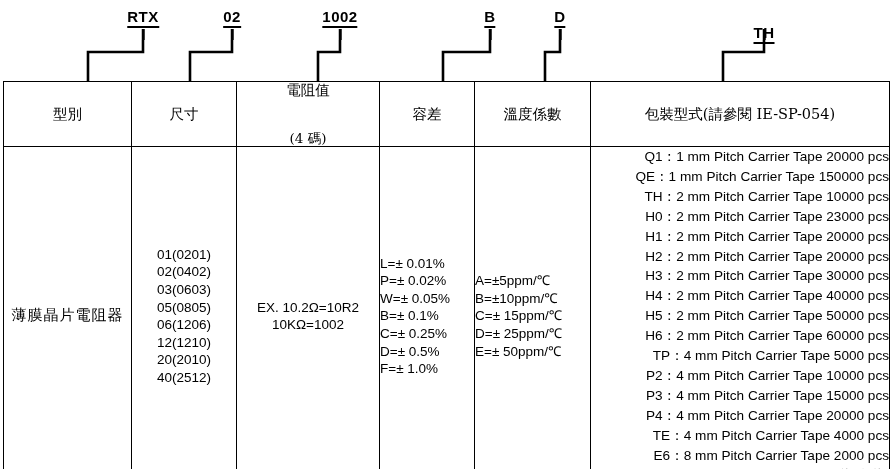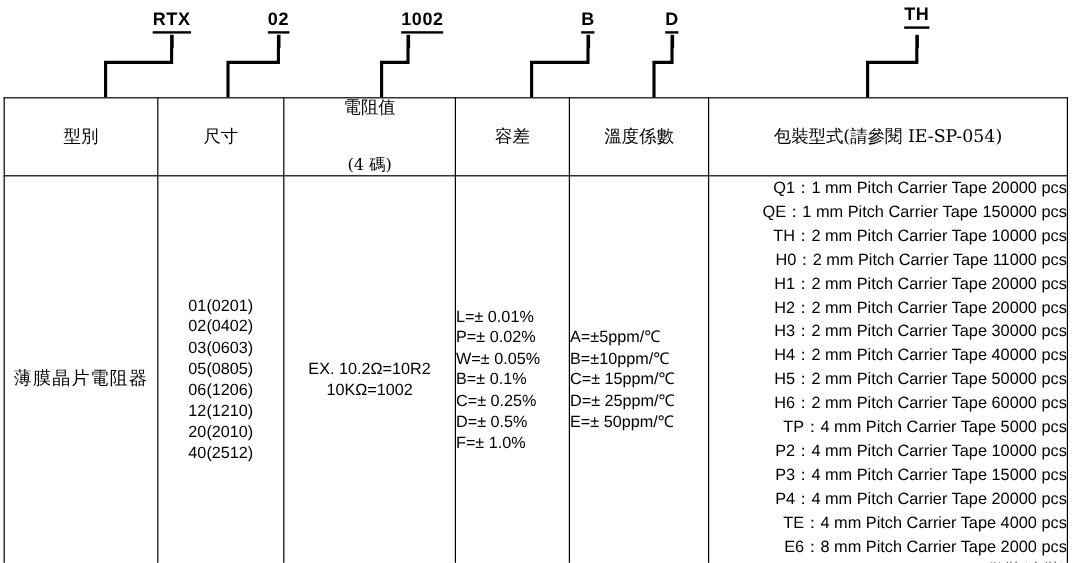--- a/index.html
+++ b/index.html
@@ -116,27 +116,27 @@
 </head>
 <body>
 
 <div id="page">
 
   <div id="code-labels">
       <div class="code-label" style="left: 143px; top: 8px;">RTX</div>
       <div class="code-tick" style="left: 143px; top: 29px; height: 11px;"></div>
       <div class="code-label" style="left: 232px; top: 8px;">02</div>
       <div class="code-tick" style="left: 232px; top: 29px; height: 11px;"></div>
-      <div class="code-label" style="left: 352px; top: 8px;">1002</div>
+      <div class="code-label" style="left: 340px; top: 8px;">1002</div>
       <div class="code-tick" style="left: 340px; top: 29px; height: 11px;"></div>
       <div class="code-label" style="left: 490px; top: 8px;">B</div>
       <div class="code-tick" style="left: 490px; top: 29px; height: 11px;"></div>
       <div class="code-label" style="left: 560px; top: 8px;">D</div>
       <div class="code-tick" style="left: 560px; top: 29px; height: 11px;"></div>
-      <div class="code-label" style="left: 764px; top: 4px;">TH</div>
+      <div class="code-label" style="left: 764px; top: 24px;">TH</div>
       <div class="code-tick" style="left: 764px; top: 29px; height: 11px;"></div>
     </div>
   <div id="leaders">
       <svg width="894" height="83" style="position: absolute; left: 0px; top: 0px;">
         <polyline points="143,40 143,52 88,52 88,81" fill="none" stroke="#000000" stroke-width="2.6"></polyline>
         <polyline points="232,40 232,52 190,52 190,81" fill="none" stroke="#000000" stroke-width="2.6"></polyline>
         <polyline points="340,40 340,52 318,52 318,81" fill="none" stroke="#000000" stroke-width="2.6"></polyline>
         <polyline points="490,40 490,52 443,52 443,81" fill="none" stroke="#000000" stroke-width="2.6"></polyline>
         <polyline points="560,40 560,52 545,52 545,81" fill="none" stroke="#000000" stroke-width="2.6"></polyline>
         <polyline points="764,40 764,52 723,52 723,81" fill="none" stroke="#000000" stroke-width="2.6"></polyline>
@@ -214,21 +214,21 @@
               <div class="line">C=± 15ppm/℃</div>
               <div class="line">D=± 25ppm/℃</div>
               <div class="line">E=± 50ppm/℃</div>
             </div>
         </td>
         <td class="pkg-cell">
           <div id="packaging-list">
               <div class="line">Q1：1 mm Pitch Carrier Tape 20000 pcs</div>
               <div class="line">QE：1 mm Pitch Carrier Tape 150000 pcs</div>
               <div class="line">TH：2 mm Pitch Carrier Tape 10000 pcs</div>
-              <div class="line">H0：2 mm Pitch Carrier Tape 11000 pcs</div>
+              <div class="line">H0：2 mm Pitch Carrier Tape 23000 pcs</div>
               <div class="line">H1：2 mm Pitch Carrier Tape 20000 pcs</div>
               <div class="line">H2：2 mm Pitch Carrier Tape 20000 pcs</div>
               <div class="line">H3：2 mm Pitch Carrier Tape 30000 pcs</div>
               <div class="line">H4：2 mm Pitch Carrier Tape 40000 pcs</div>
               <div class="line">H5：2 mm Pitch Carrier Tape 50000 pcs</div>
               <div class="line">H6：2 mm Pitch Carrier Tape 60000 pcs</div>
               <div class="line">TP：4 mm Pitch Carrier Tape 5000 pcs</div>
               <div class="line">P2：4 mm Pitch Carrier Tape 10000 pcs</div>
               <div class="line">P3：4 mm Pitch Carrier Tape 15000 pcs</div>
               <div class="line">P4：4 mm Pitch Carrier Tape 20000 pcs</div>

